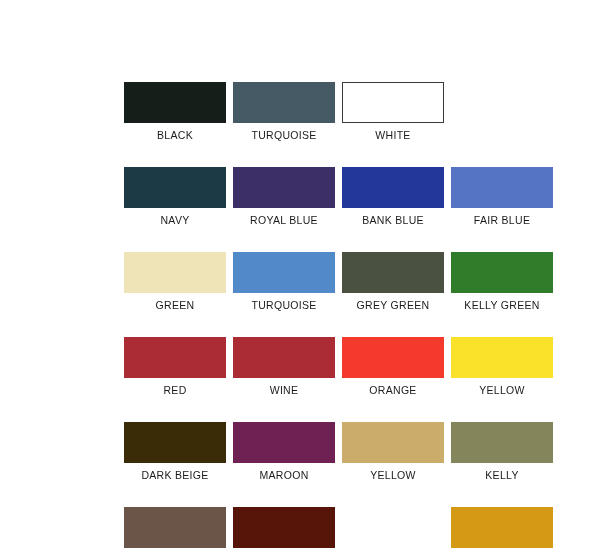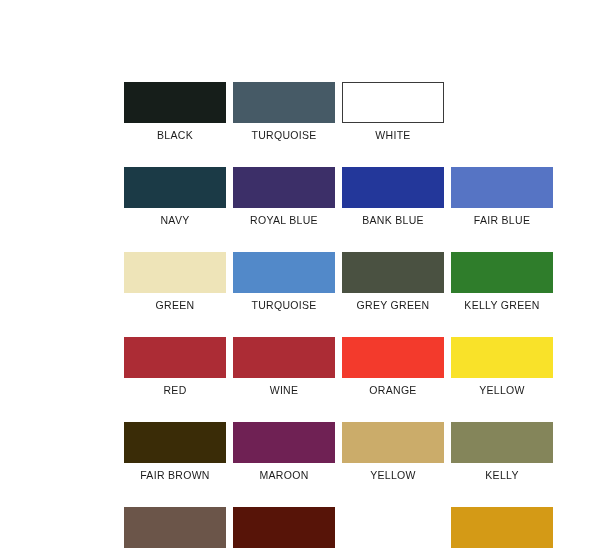--- a/index.html
+++ b/index.html
@@ -143,21 +143,21 @@
           <div class="swatch-label">ORANGE</div>
         </div>
         <div class="swatch-cell">
           <div class="swatch-chip" title="YELLOW" style="background: rgb(249, 226, 41);"></div>
           <div class="swatch-label">YELLOW</div>
         </div>
       </div>
       <div class="swatch-row">
         <div class="swatch-cell">
           <div class="swatch-chip" title="DARK BROWN" style="background: rgb(58, 44, 7);"></div>
-          <div class="swatch-label">FAIR BROWN</div>
+          <div class="swatch-label">DARK BEIGE</div>
         </div>
         <div class="swatch-cell">
           <div class="swatch-chip" title="MAROON" style="background: rgb(111, 33, 84);"></div>
           <div class="swatch-label">MAROON</div>
         </div>
         <div class="swatch-cell">
           <div class="swatch-chip" title="SADDLE" style="background: rgb(203, 172, 106);"></div>
           <div class="swatch-label">YELLOW</div>
         </div>
         <div class="swatch-cell">

